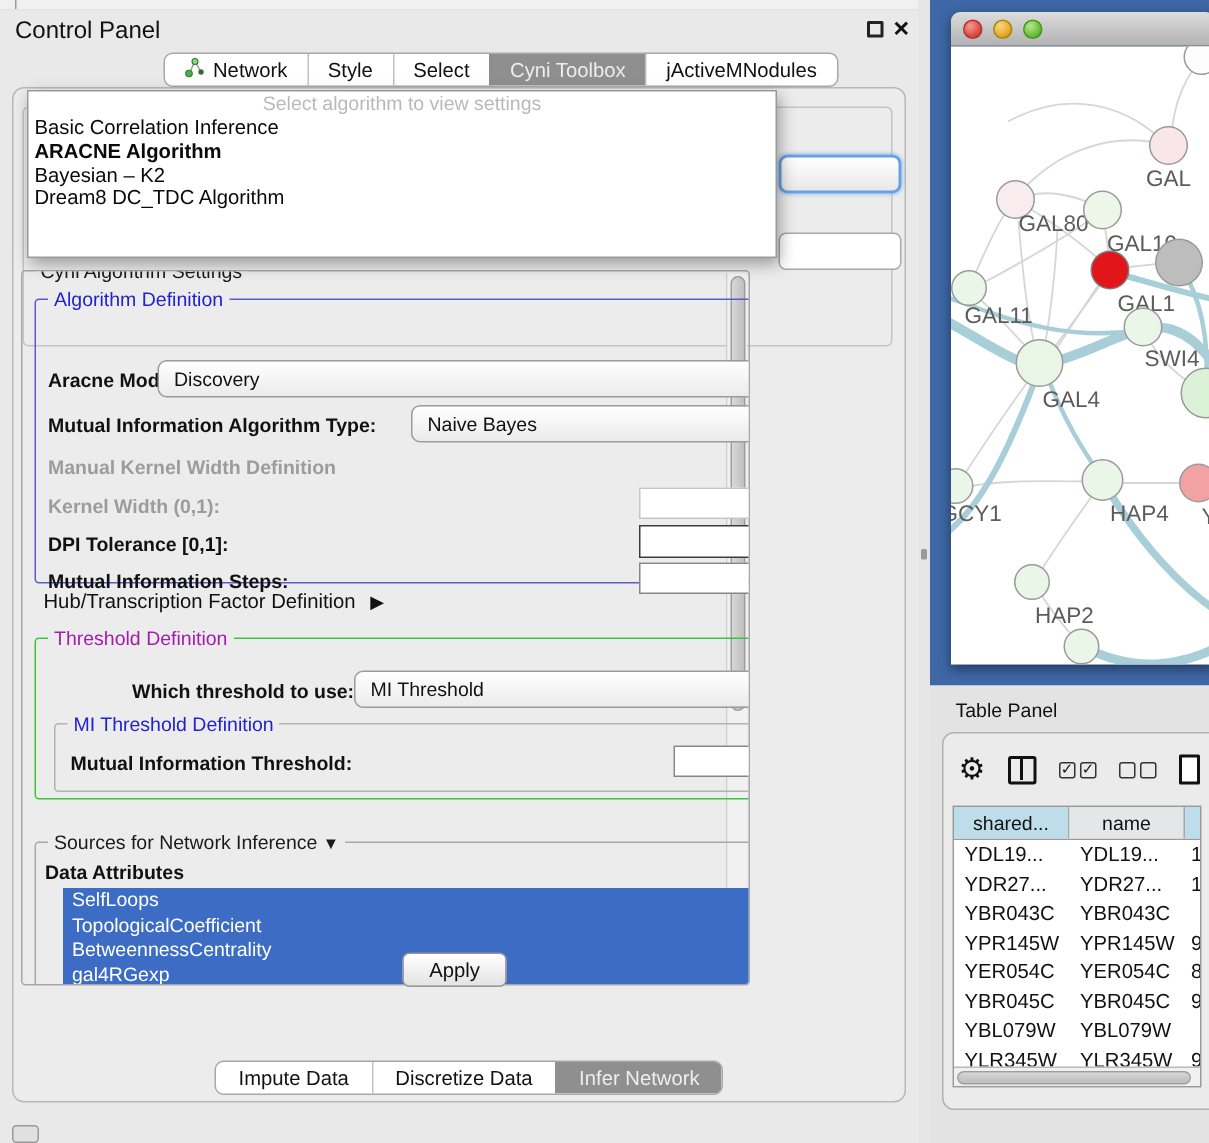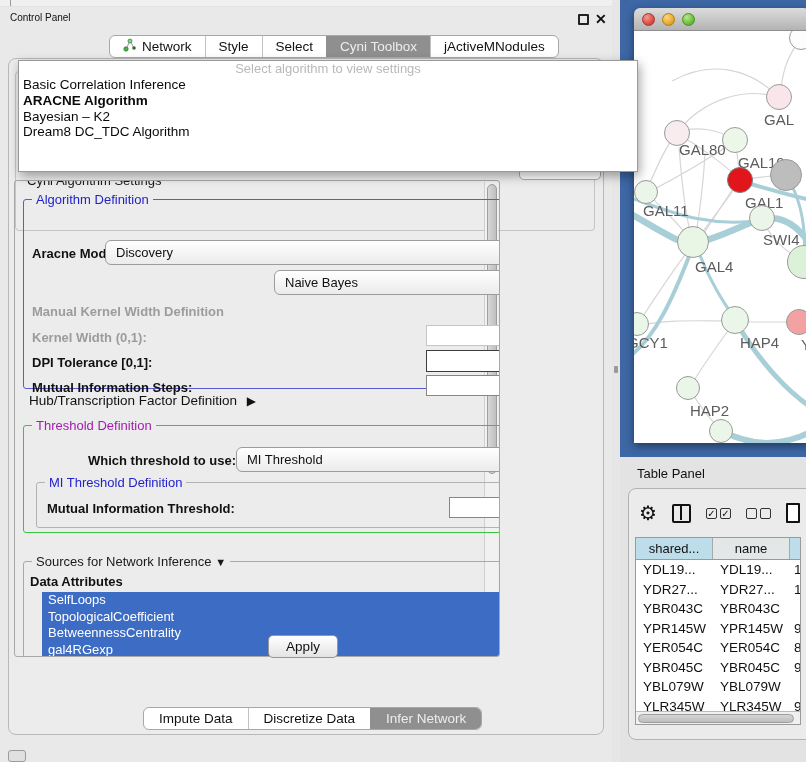--- a/index.html
+++ b/index.html
@@ -4,21 +4,21 @@
 <style>
   * { margin:0; padding:0; box-sizing:border-box; }
   html,body { width:806px; height:762px; overflow:hidden; background:#e9e9e9;
     font-family:"Liberation Sans", sans-serif; font-size:13px; color:#1a1a1a; }
 
   
   #control-panel { position:absolute; left:0; top:0; width:612px; height:762px; background:#e9e9e9; }
   #cp-topstrip { position:absolute; left:0; top:0; width:612px; height:7px; background:#f0f0f0; border-bottom:1px solid #e2e2e2; }
   #cp-topmark { position:absolute; left:10px; top:0; width:1px; height:6px; background:#9a9a9a; }
   #cp-titlebar { position:absolute; left:0; top:8px; width:612px; height:24px; }
-  #cp-title { position:absolute; left:10px; top:4px; font-size:10px; color:#111; }
+  #cp-title { position:absolute; left:10px; top:4px; font-size:16px; color:#111; }
   #cp-float { position:absolute; left:578px; top:6px; width:11px; height:11px; border:2px solid #222; border-radius:1px; cursor:pointer; }
   #cp-close { position:absolute; left:595px; top:3px; font-size:14px; font-weight:bold; color:#111; cursor:pointer; }
 
   
   #top-tabs { position:absolute; left:109px; top:35px; height:23px; display:flex; background:#fff;
     border:1px solid #a8a8a8; border-radius:6px; overflow:hidden; }
   #top-tabs .tab { display:flex; align-items:center; gap:5px; padding:0 13px; font-size:13.5px; color:#111;
     border-left:1px solid #c2c2c2; cursor:pointer; white-space:nowrap; }
   #top-tabs .tab:first-child { border-left:none; }
   #top-tabs .tab.sel { background:#8f8f8f; color:#ededed; border-left-color:#8f8f8f; }
@@ -26,21 +26,21 @@
   
   #content-panel { position:absolute; left:8px; top:58px; width:596px; height:677px;
     border:1px solid #b8b8b8; border-radius:8px; background:#ececec; }
 
   
   .frag-group { position:absolute; left:6px; top:12px; width:580px; height:160px; border:1px solid #c4c4c4; border-radius:4px; }
   .frag-combo { position:absolute; left:510px; top:44px; width:82px; height:26px; border:2px solid #6aa1e0; border-radius:6px; background:linear-gradient(#fff,#e8e8e8); box-shadow:0 0 3px #8cb8ef; }
   .frag-field { position:absolute; left:510px; top:96px; width:82px; height:25px; border:1px solid #a8a8a8; border-radius:5px; background:#fff; }
 
   
-  #algo-dropdown { position:absolute; left:18px; top:60px; width:620px; height:112px; background:#fff;
+  #algo-dropdown { position:absolute; left:18px; top:60px; width:500px; height:112px; background:#fff;
     border:1px solid #9a9a9a; box-shadow:2px 4px 10px rgba(0,0,0,0.35); z-index:40; }
   #algo-prompt { height:16px; line-height:16px; text-align:center; color:#b9b9b9; font-size:13px; }
   .algo-item { height:15.8px; line-height:15.8px; padding-left:4px; font-size:13.5px; color:#0a0a0a; cursor:pointer; white-space:nowrap; }
   .algo-item.bold { font-weight:bold; }
 
   
   .group { position:absolute; border:1px solid #a8a8a8; border-radius:3px; }
   .gtitle { position:absolute; top:-8px; left:8px; background:#ececec; padding:0 4px; font-size:13px; white-space:nowrap; }
   .g-blue  { border-color:#5a5ad2; } .t-blue  { color:#2222cc; }
   .g-green { border-color:#3dc43d; } .t-green { color:#a21caf; }
@@ -198,20 +198,21 @@
 
       <label class="row" style="left:8px; top:46px;">Aracne Mode:</label>
       <div class="combo" style="left:81px; top:40px; width:463px; height:25px;">
         <span>Discovery</span>
         <span class="cArr">
             <i class="up"></i>
             <i class="dn"></i>
           </span>
       </div>
 
+      <label class="row" style="left:8px; top:76px;">Mutual Information Algorithm Type:</label>
       <div class="combo" style="left:250px; top:70px; width:294px; height:25px;">
         <span>Naive Bayes</span>
         <span class="cArr">
             <i class="up"></i>
             <i class="dn"></i>
           </span>
       </div>
 
       <label class="row dis" style="left:8px; top:104px;">Manual Kernel Width Definition</label>
       <span class="checkbox" style="left:526px; top:103px;"></span>

